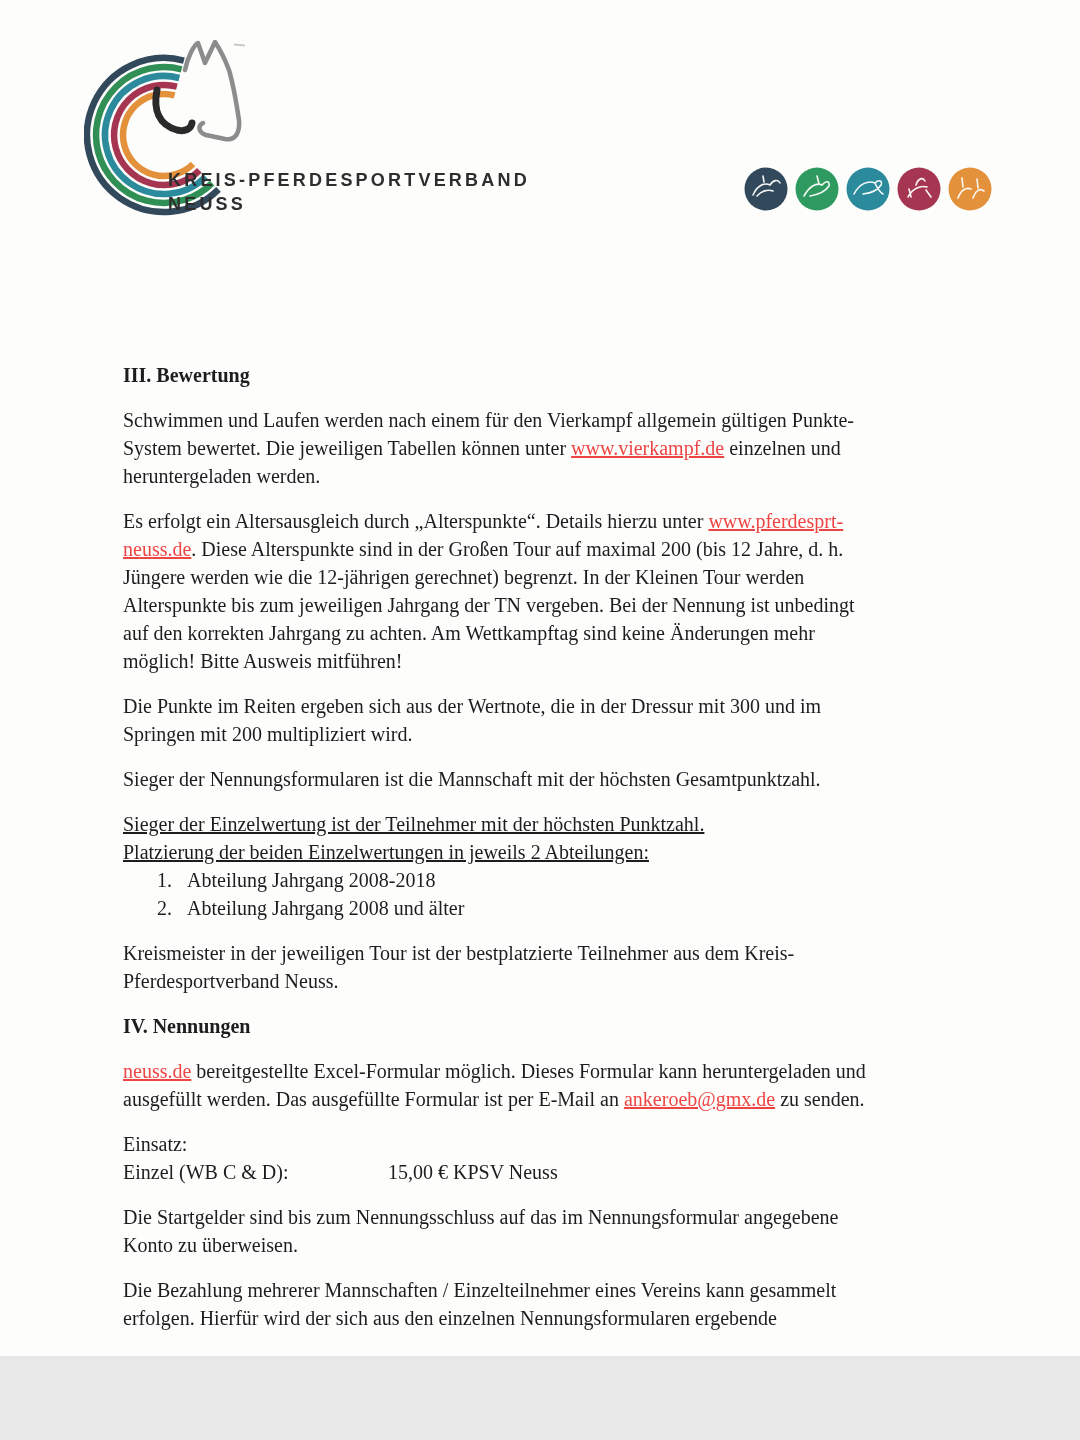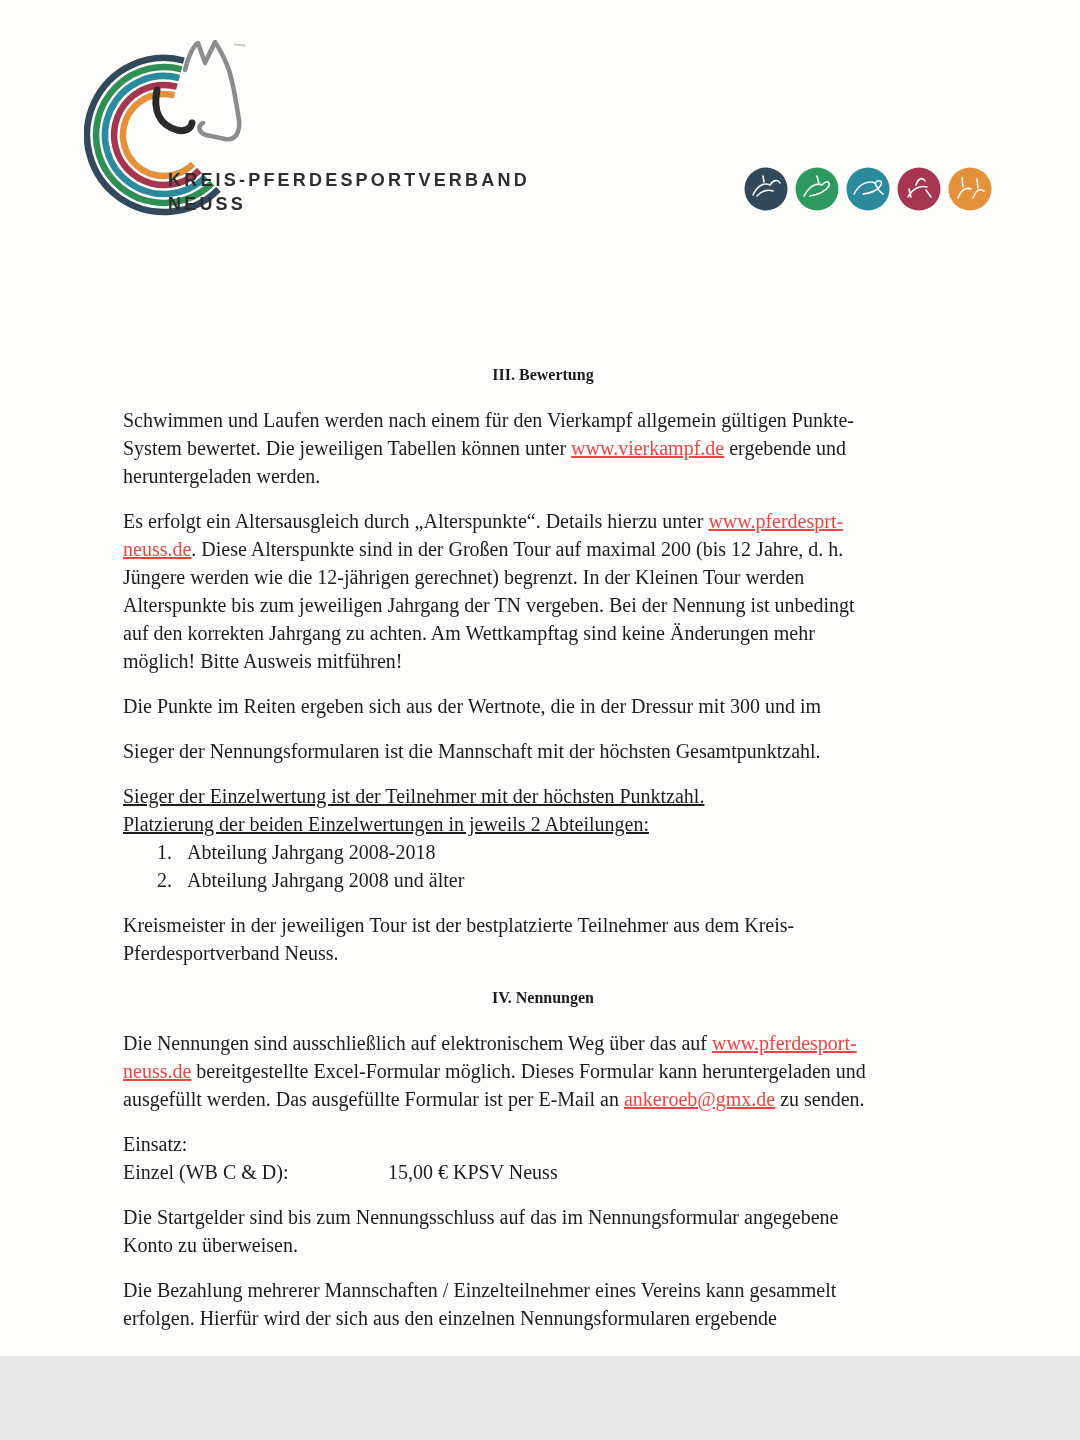--- a/index.html
+++ b/index.html
@@ -20,21 +20,21 @@
     font-weight:700;font-size:18px;letter-spacing:3.2px;
     line-height:24px;color:#2e2e2e;white-space:nowrap;
   }
   .disc-icons{position:absolute;left:744px;top:167px;display:flex;gap:7px;}
   .disc-icons svg{display:block;}
   
   .doc{
     position:absolute;left:123px;top:361px;width:840px;
     font-size:20px;line-height:28px;
   }
-  .doc h3{font-size:16px;line-height:28px;font-weight:700;margin:0 0 17px 0;text-align:center;}
+  .doc h3{font-size:20px;line-height:28px;font-weight:700;margin:0 0 17px 0;}
   .para{margin:0 0 17px 0;}
   .para.tight{margin-bottom:0;text-decoration:underline;}
   .ln{display:block;white-space:nowrap;}
   .lnk{color:#ef4444;text-decoration:underline;cursor:pointer;}
   b{font-weight:400;}
   .list{margin:0 0 17px 0;}
   .li{display:flex;}
   .li .num{margin-left:34px;width:30px;}
   .pricing{margin:0 0 17px 0;}
   .frow{display:flex;}
@@ -84,33 +84,34 @@
       <svg width="44" height="44" viewBox="0 0 44 44">
         <circle cx="22" cy="22" r="21.5" fill="#e3913a"></circle>
         <path d="M10,31 C13,23 18,20 23,22 M25,31 C28,23 32,21 36,24 M15,20 L14,11 M30,21 L29,12" fill="none" stroke="#ffffff" stroke-width="1.6" stroke-linecap="round" opacity="0.95"></path>
       </svg>
     </div>
 
   <main class="doc" id="docRoot">
       <h3>III. Bewertung</h3>
       <p class="para">
         <span class="ln"><span>Schwimmen und Laufen werden nach einem für den Vierkampf allgemein gültigen Punkte-</span></span>
-        <span class="ln"><span>System bewertet. Die jeweiligen Tabellen können unter </span><a class="lnk">www.vierkampf.de</a><span> ergebende und</span></span>
+        <span class="ln"><span>System bewertet. Die jeweiligen Tabellen können unter </span><a class="lnk">www.vierkampf.de</a><span> einzelnen und</span></span>
         <span class="ln"><span>heruntergeladen werden.</span></span>
       </p>
       <p class="para">
         <span class="ln"><span>Es erfolgt ein Altersausgleich durch „Alterspunkte“. Details hierzu unter </span><a class="lnk">www.pferdesprt-</a></span>
         <span class="ln"><a class="lnk">neuss.de</a><span>. Diese Alterspunkte sind in der Großen Tour auf maximal 200 (bis 12 Jahre, d. h.</span></span>
         <span class="ln"><span>Jüngere werden wie die 12-jährigen gerechnet) begrenzt. In der Kleinen Tour werden</span></span>
         <span class="ln"><span>Alterspunkte bis zum jeweiligen Jahrgang der TN vergeben. Bei der Nennung ist unbedingt</span></span>
         <span class="ln"><span>auf den </span><b>korrekten Jahrgang</b><span> zu achten. </span><b>Am Wettkampftag sind keine Änderungen mehr</b></span>
         <span class="ln"><b>möglich!</b><span> Bitte Ausweis mitführen!</span></span>
       </p>
       <p class="para">
         <span class="ln"><span>Die Punkte im Reiten ergeben sich aus der Wertnote, die in der Dressur mit 300 und im</span></span>
+        <span class="ln"><span>Springen mit 200 multipliziert wird.</span></span>
       </p>
       <p class="para">
         <span class="ln"><span>Sieger der Nennungsformularen ist die Mannschaft mit der höchsten Gesamtpunktzahl.</span></span>
       </p>
       <p class="para tight">
         <span class="ln"><span>Sieger der Einzelwertung ist der Teilnehmer mit der höchsten Punktzahl.</span></span>
         <span class="ln"><span>Platzierung der beiden Einzelwertungen in jeweils 2 Abteilungen:</span></span>
       </p>
       <div class="list">
         <div class="li">
@@ -121,21 +122,20 @@
           <span class="num">2.</span>
           <span>Abteilung Jahrgang 2008 und älter</span>
         </div>
       </div>
       <p class="para">
         <span class="ln"><b>Kreismeister</b><span> in der jeweiligen Tour ist der bestplatzierte Teilnehmer aus dem Kreis-</span></span>
         <span class="ln"><span>Pferdesportverband Neuss.</span></span>
       </p>
       <h3>IV. Nennungen</h3>
       <p class="para">
-        <span class="ln"><span>Die Nennungen sind ausschließlich auf elektronischem Weg über das auf </span><a class="lnk">www.pferdesport-</a></span>
         <span class="ln"><a class="lnk">neuss.de</a><span> bereitgestellte Excel-Formular möglich. Dieses Formular kann heruntergeladen und</span></span>
         <span class="ln"><span>ausgefüllt werden. Das ausgefüllte Formular ist per E-Mail an </span><a class="lnk">ankeroeb@gmx.de</a><span> zu senden.</span></span>
       </p>
       <div class="pricing">
         <div class="ln">Einsatz:</div>
         <div class="frow">
           <span class="lbl">Einzel (WB C &amp; D):</span>
           <span class="val">15,00 € KPSV Neuss</span>
         </div>
       </div>

